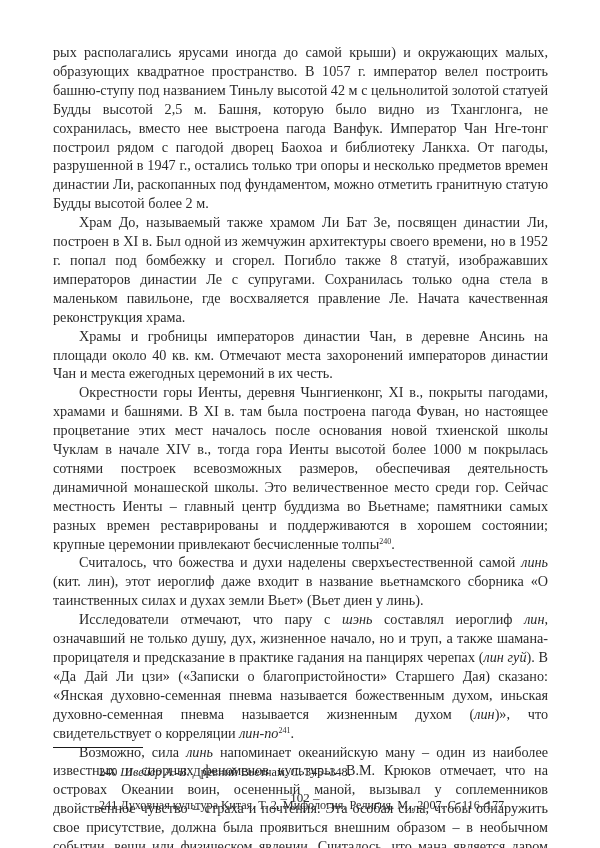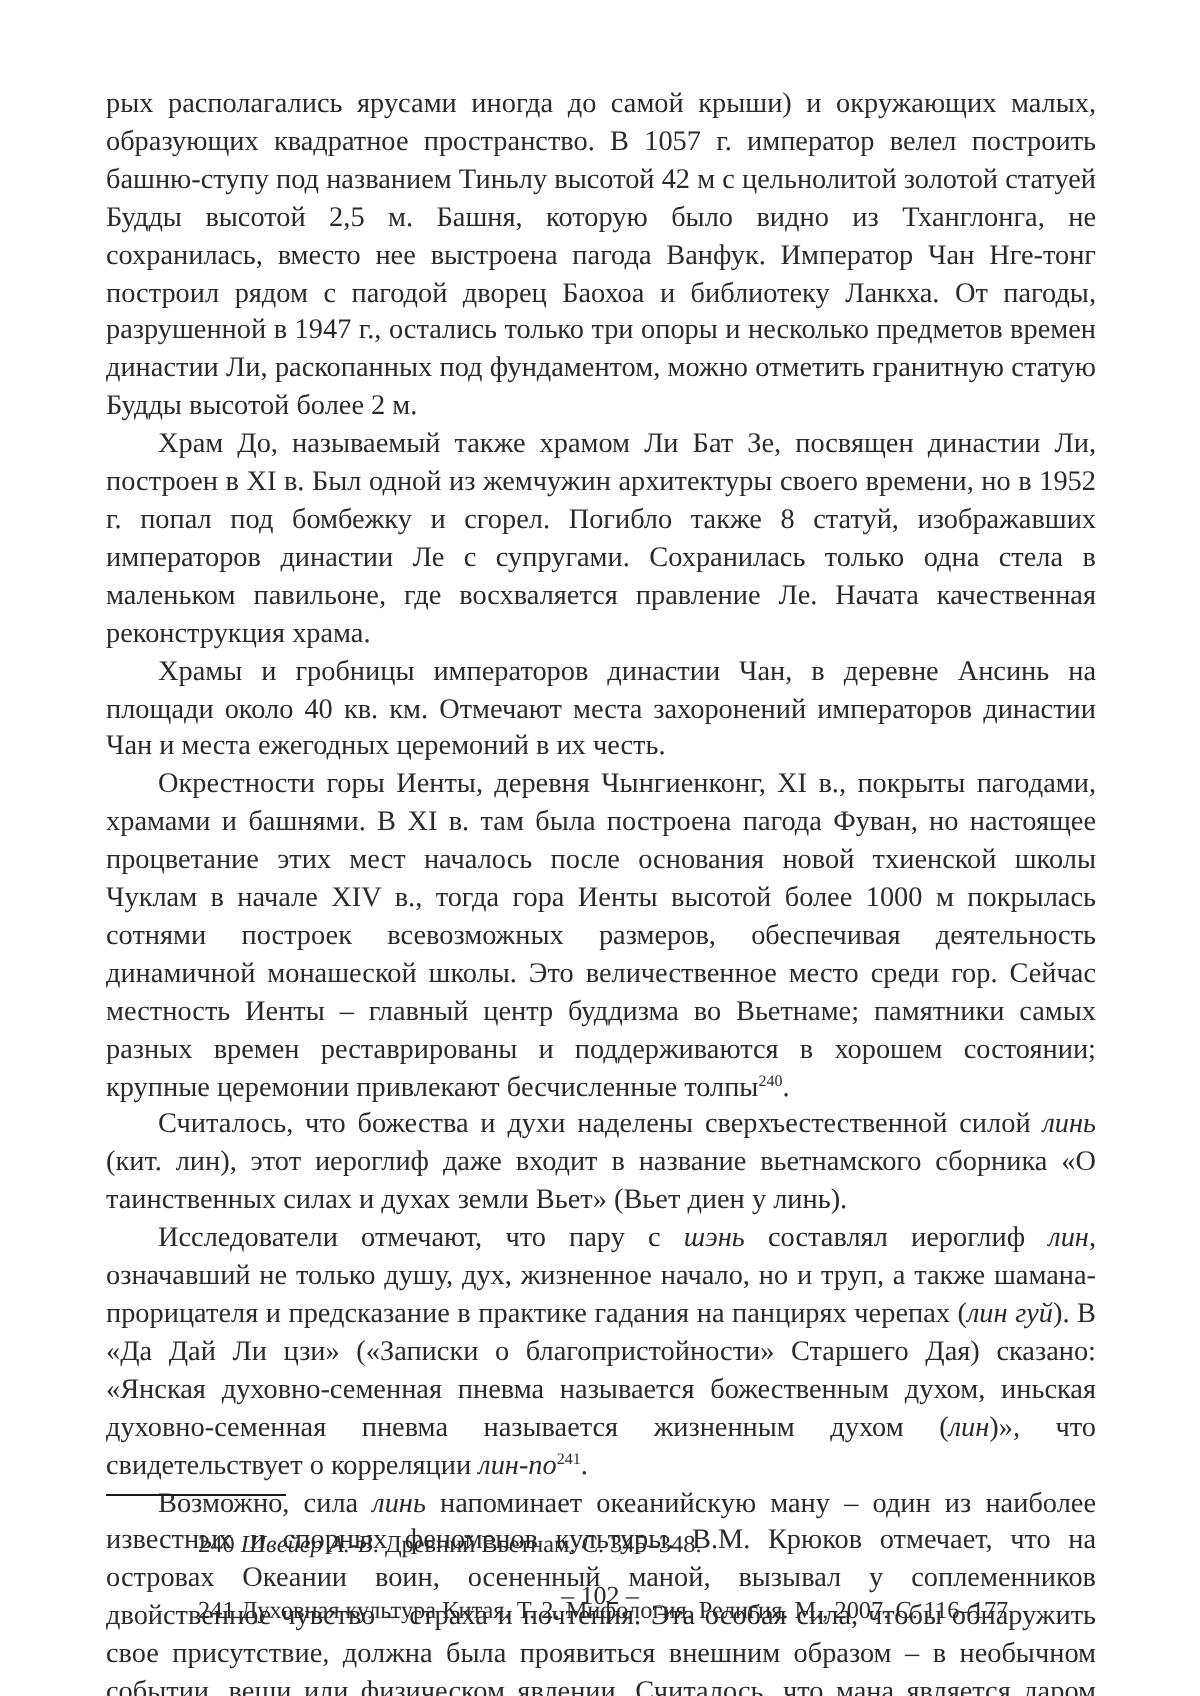--- a/index.html
+++ b/index.html
@@ -69,21 +69,21 @@
 </style>
 </head>
 <body>
 
 <div class="page">
   <div class="body-text" id="body-text">
       <p><span>рых располагались ярусами иногда до самой крыши) и окружающих малых, образующих квадратное пространство. В 1057 г. император велел построить башню-ступу под названием Тиньлу высотой 42 м с цельнолитой золотой статуей Будды высотой 2,5 м. Башня, которую было видно из Тханглонга, не сохранилась, вместо нее выстроена пагода Ванфук. Император Чан Нге-тонг построил рядом с пагодой дворец Баохоа и библиотеку Ланкха. От пагоды, разрушенной в 1947 г., остались только три опоры и несколько предметов времен династии Ли, раскопанных под фундаментом, можно отметить гранитную статую Будды высотой более 2 м.</span></p>
       <p class="indent"><span>Храм До, называемый также храмом Ли Бат Зе, посвящен династии Ли, построен в XI в. Был одной из жемчужин архитектуры своего времени, но в 1952 г. попал под бомбежку и сгорел. Погибло также 8 статуй, изображавших императоров династии Ле с супругами. Сохранилась только одна стела в маленьком павильоне, где восхваляется правление Ле. Начата качественная реконструкция храма.</span></p>
       <p class="indent"><span>Храмы и гробницы императоров династии Чан, в деревне Ансинь на площади около 40 кв. км. Отмечают места захоронений императоров династии Чан и места ежегодных церемоний в их честь.</span></p>
       <p class="indent"><span>Окрестности горы Иенты, деревня Чынгиенконг, XI в., покрыты пагодами, храмами и башнями. В XI в. там была построена пагода Фуван, но настоящее процветание этих мест началось после основания новой тхиенской школы Чуклам в начале XIV в., тогда гора Иенты высотой более 1000 м покрылась сотнями построек всевозможных размеров, обеспечивая деятельность динамичной монашеской школы. Это величественное место среди гор. Сейчас местность Иенты – главный центр буддизма во Вьетнаме; памятники самых разных времен реставрированы и поддерживаются в хорошем состоянии; крупные церемонии привлекают бесчисленные толпы</span><sup>240</sup><span>.</span></p>
-      <p class="indent"><span>Считалось, что божества и духи наделены сверхъестественной силой </span><i>линь</i><span> (кит. лин), этот иероглиф даже входит в название вьетнамского сборника «О таинственных силах и духах земли Вьет» (Вьет диен у линь).</span></p>
+      <p class="indent"><span>Считалось, что божества и духи наделены сверхъестественной самой </span><i>линь</i><span> (кит. лин), этот иероглиф даже входит в название вьетнамского сборника «О таинственных силах и духах земли Вьет» (Вьет диен у линь).</span></p>
       <p class="indent"><span>Исследователи отмечают, что пару с </span><i>шэнь</i><span> составлял иероглиф </span><i>лин</i><span>, означавший не только душу, дух, жизненное начало, но и труп, а также шамана-прорицателя и предсказание в практике гадания на панцирях черепах (</span><i>лин гуй</i><span>). В «Да Дай Ли цзи» («Записки о благопристойности» Старшего Дая) сказано: «Янская духовно-семенная пневма называется божественным духом, иньская духовно-семенная пневма называется жизненным духом (</span><i>лин</i><span>)», что свидетельствует о корреляции </span><i>лин-по</i><sup>241</sup><span>.</span></p>
       <p class="indent"><span>Возможно, сила </span><i>линь</i><span> напоминает океанийскую ману – один из наиболее известных и спорных феноменов культуры. В.М. Крюков отмечает, что на островах Океании воин, осененный маной, вызывал у соплеменников двойственное чувство – страха и почтения. Эта особая сила, чтобы обнаружить свое присутствие, должна была проявиться внешним образом – в необычном событии, вещи или физическом явлении. Считалось, что мана является даром небес, обязательным для всех выдающихся людей. Она требовала бережного отношения, так как могла быть утрачена человеком по ряду причин, в том числе из-за ритуальных нарушений, непочтительности к мане старшего соплеменника, оскорбления бога (для</span></p>
     </div>
 </div>
 
 <div class="footnote-rule"></div>
 <div class="footnotes" id="footnotes">
     <p class="fn"><span>240 </span><i>Швейер А.-В</i><span>. Древний Вьетнам. С. 345–348.</span></p>
     <p class="fn"><span>241 Духовная культура Китая. Т. 2. Мифология. Религия. М., 2007. С. 116–177.</span></p>
   </div>

